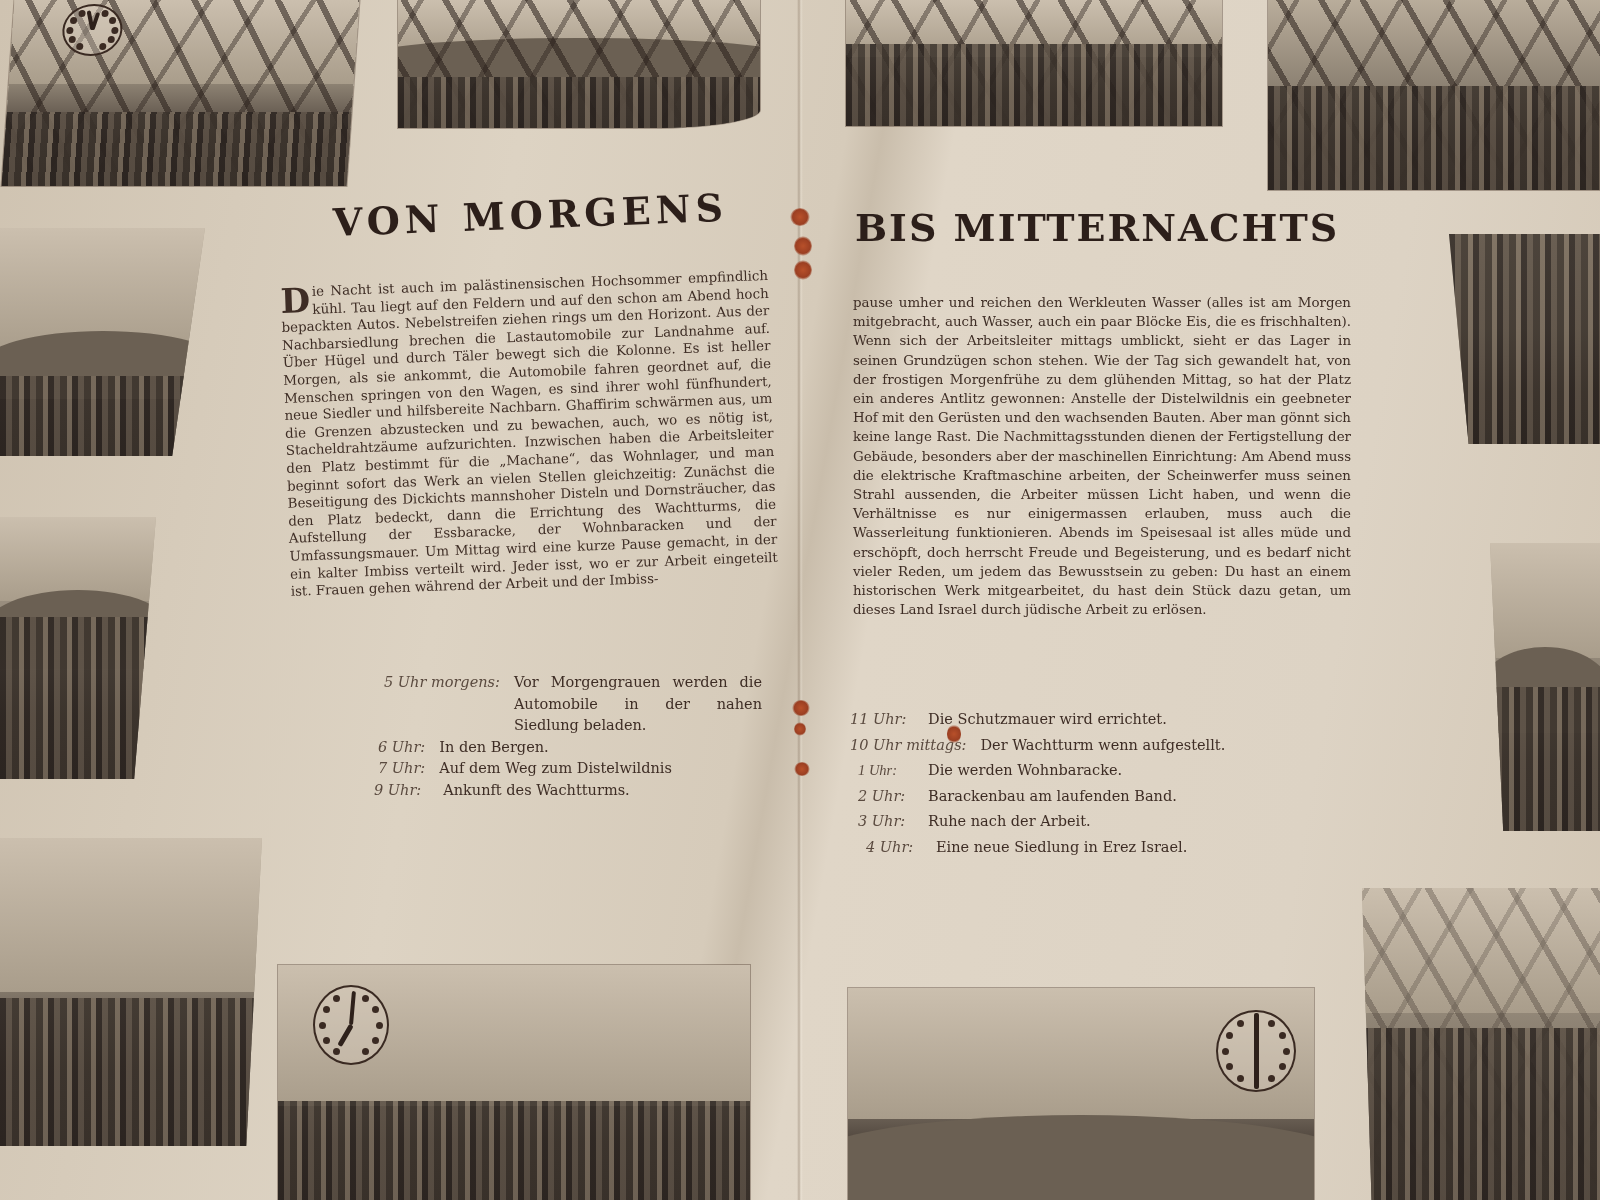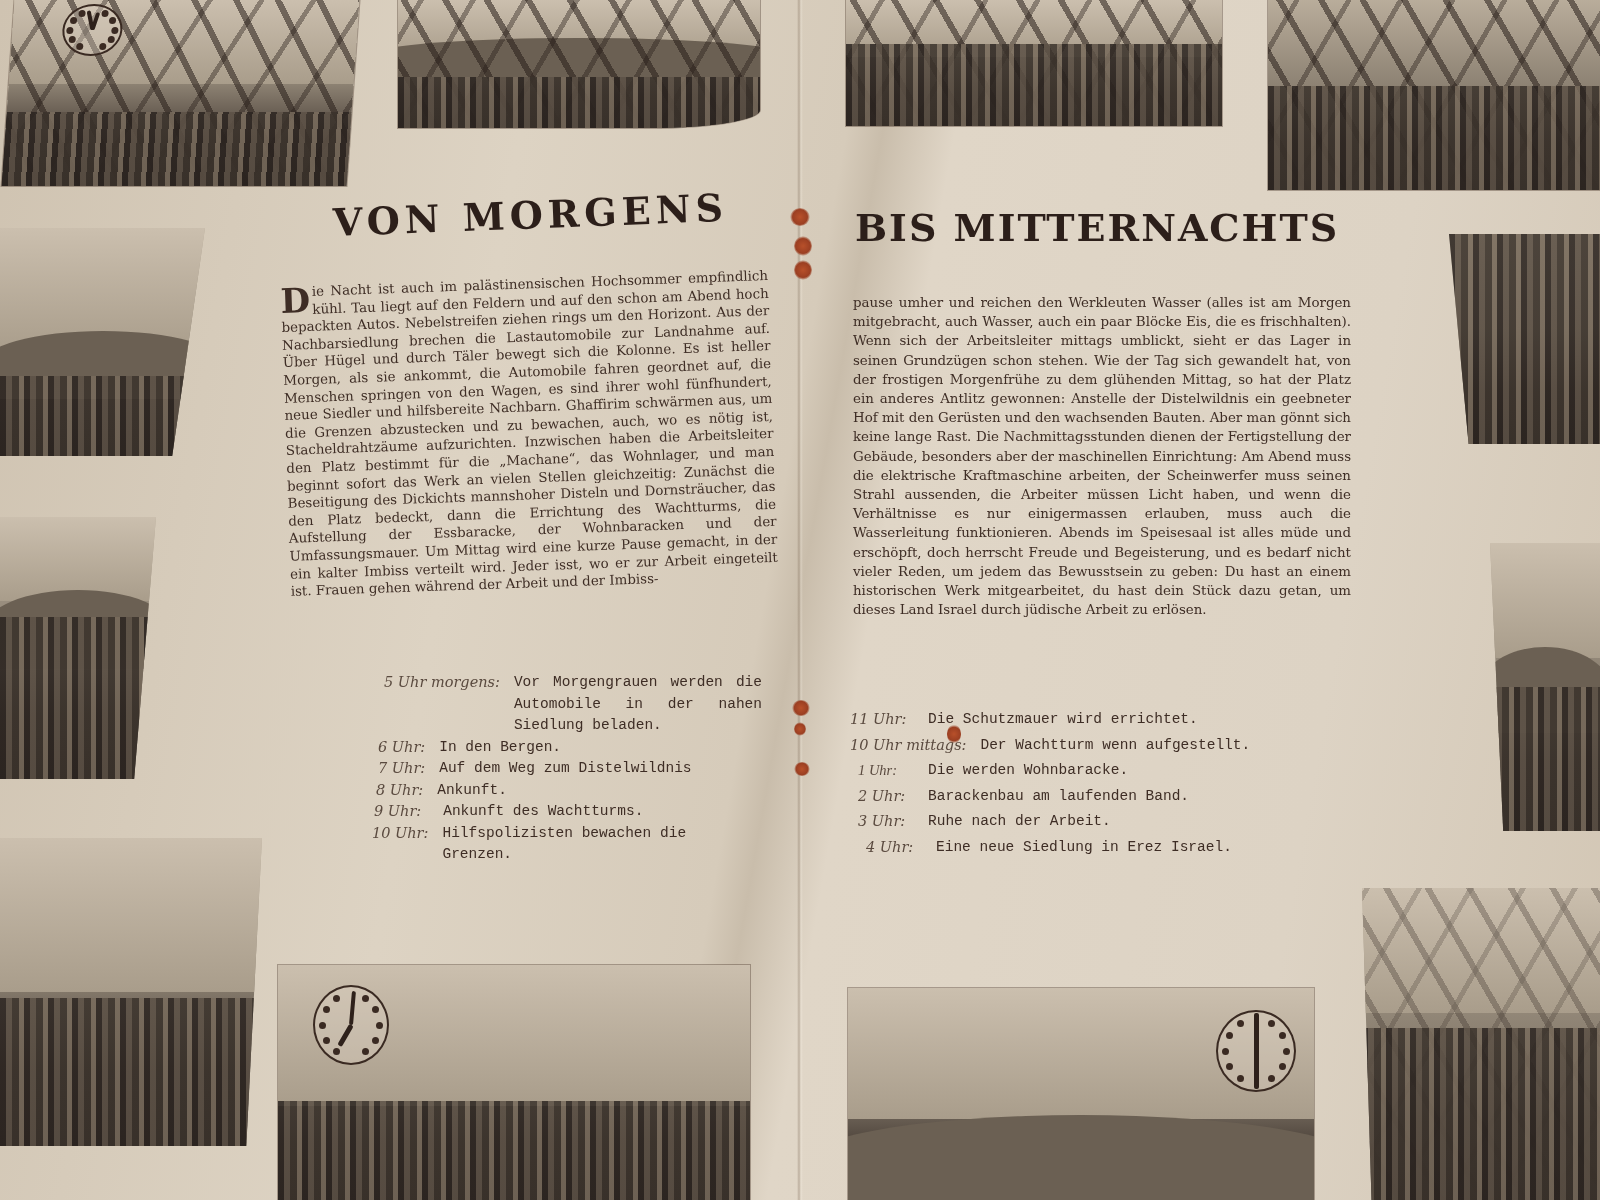--- a/index.html
+++ b/index.html
@@ -17,21 +17,21 @@
     background:repeating-linear-gradient(60deg,transparent 0 30px,rgba(40,30,25,.55) 30px 36px),repeating-linear-gradient(-60deg,transparent 0 40px,rgba(40,30,25,.4) 40px 45px);}
   .clock{position:absolute;border:2px solid #3a2a22;border-radius:50%;background:rgba(225,215,200,.35);}
   .clock .dot{position:absolute;width:7px;height:7px;border-radius:50%;background:#3a2a22;margin:-3.5px 0 0 -3.5px;}
   .clock .hand{position:absolute;left:50%;top:50%;background:#2e211b;transform-origin:50% 100%;border-radius:2px;}
   .title{position:absolute;font-family:"DejaVu Serif",serif;font-weight:bold;color:#2c1f1a;letter-spacing:5px;white-space:nowrap;}
   .body-col{position:absolute;font-size:13.4px;line-height:17.6px;text-align:justify;color:#3e2d25;}
   .body-col .dropcap{float:left;font-size:34px;line-height:30px;margin:2px 2px 0 0;font-weight:bold;}
   .sched{position:absolute;font-size:14.5px;line-height:21.5px;color:#3e2d25;}
   .sched .row{display:flex;}
   .sched .t{font-style:italic;color:#5a4a3f;white-space:nowrap;}
-  .sched .d{margin-left:14px;font-family:Liberation Mono, monospace;}
+  .sched .d{margin-left:14px;}
   .stain{position:absolute;border-radius:50%;background:radial-gradient(circle,#b8502a 0%,#9b3f22 55%,rgba(150,70,40,0) 75%);}
   .crease{position:absolute;left:797px;top:0;width:6px;height:1200px;background:linear-gradient(90deg,rgba(120,100,80,.0),rgba(120,100,80,.35),rgba(255,250,240,.25),rgba(120,100,80,0));}
 </style>
 </head>
 <body>
 
 <div class="crease"></div>
 
 <div class="photo" style="left:8px;top:0;width:345px;height:186px;transform:skewX(-4deg);">
   <div class="sky"></div>
@@ -146,31 +146,23 @@
       <span class="d" style="text-align:justify;">Vor Morgengrauen werden die Automobile in der nahen Siedlung beladen.</span>
     </div>
   <div class="row" style="padding-left:6px;">
       <span class="t">6 Uhr:</span>
       <span class="d">In den Bergen.</span>
     </div>
   <div class="row" style="padding-left:6px;">
       <span class="t">7 Uhr:</span>
       <span class="d">Auf dem Weg zum Distelwildnis</span>
     </div>
-  <div class="row" style="padding-left:4px;">
-      <span class="t">8 Uhr:</span>
-      <span class="d">Ankunft.</span>
-    </div>
   <div class="row" style="padding-left:2px;gap:8px;">
       <span class="t">9 Uhr:</span>
       <span class="d">Ankunft des Wachtturms.</span>
-    </div>
-  <div class="row">
-      <span class="t">10 Uhr:</span>
-      <span class="d">Hilfspolizisten bewachen die Grenzen.</span>
     </div>
 </div>
 
 <div class="sched" style="left:850px;top:707px;width:420px;line-height:25.5px;">
   <div class="row">
       <span class="t" style="width:64px;">11 Uhr:</span>
       <span class="d">Die Schutzmauer wird errichtet.</span>
     </div>
   <div class="row">
       <span class="t">10 Uhr mittags:</span>

